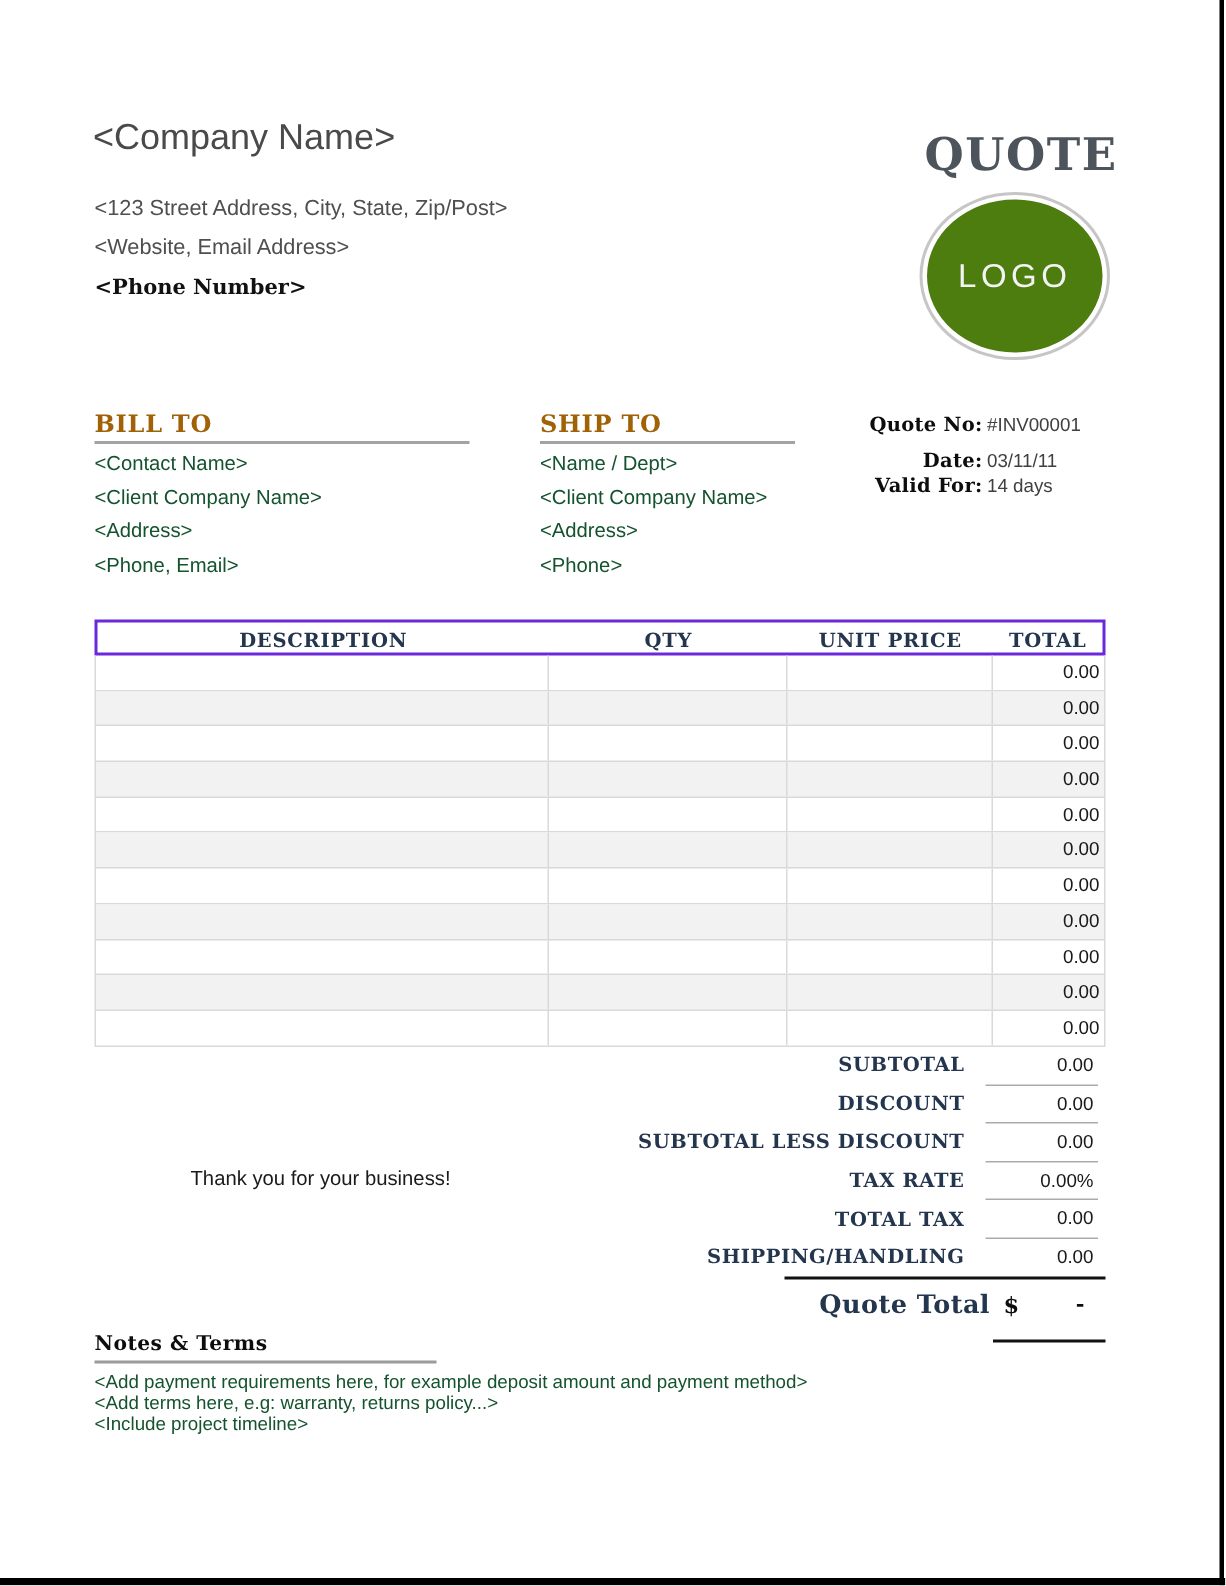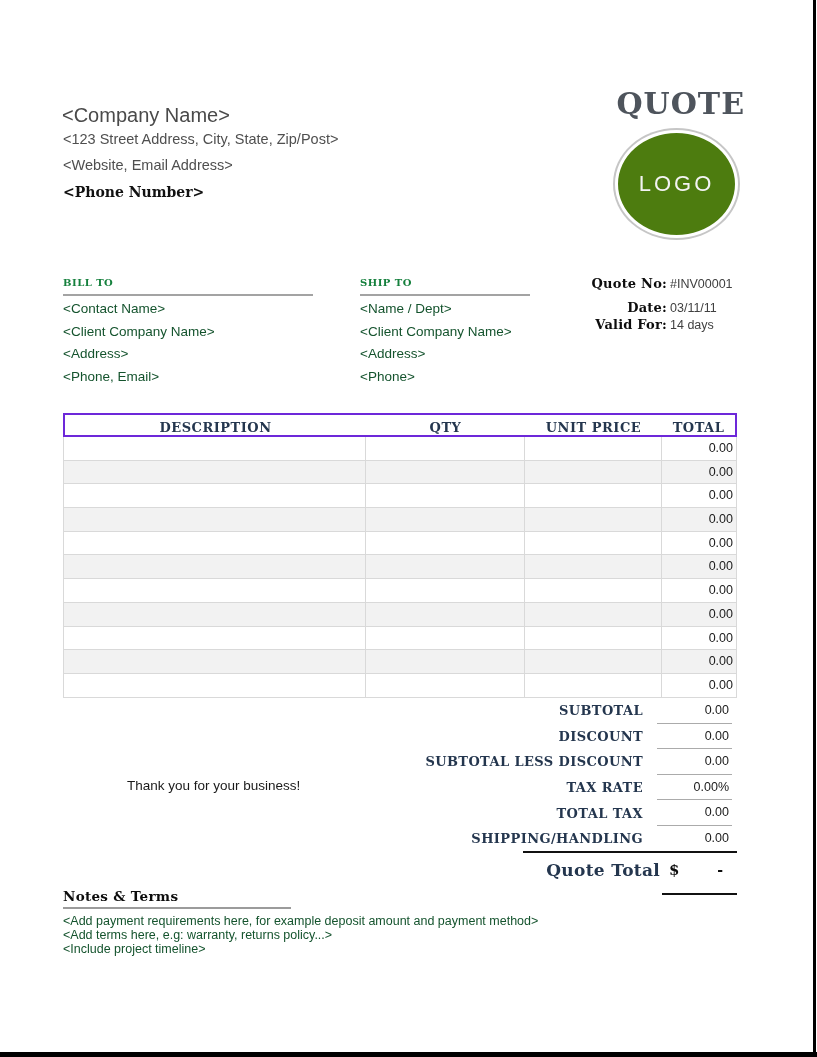--- a/index.html
+++ b/index.html
@@ -3,46 +3,46 @@
 <meta charset="utf-8">
 <style>
   html,body{margin:0;padding:0;background:#fff;}
   .page{position:relative;width:817px;height:1057px;background:#ffffff;overflow:hidden;
         font-family:"Liberation Sans",sans-serif;color:#222;}
   
   .edge-right{position:absolute;top:0;right:1px;width:3px;height:100%;background:#000;}
   .edge-bottom{position:absolute;left:0;bottom:0;width:100%;height:5px;background:#000;}
 
   
-  .company-name{position:absolute;left:62px;top:104px;font-size:20px;color:#4a4a4a;}
+  .company-name{position:absolute;left:62px;top:78px;font-size:24px;color:#4a4a4a;}
   .company-line{position:absolute;left:63px;font-size:14.5px;color:#4f4f4f;}
   .company-address{top:131px;}
   .company-website{top:157px;}
   .company-phone{top:184px;font-family:"DejaVu Serif",serif;color:#111;font-weight:600;font-size:14px;}
 
   .quote-title{position:absolute;left:540px;top:86px;width:205px;text-align:right;
     font-family:"DejaVu Serif",serif;font-weight:bold;font-size:30px;letter-spacing:1px;color:#4e545c;}
   .logo{position:absolute;left:615px;top:130px;width:117px;height:102px;border-radius:50%;
     background:#4d7c0f;border:3px solid #fff;box-shadow:0 0 0 2px #c6c6c6;
     display:flex;align-items:center;justify-content:center;}
   .logo span{color:#f3f3f3;font-size:22px;letter-spacing:3px;}
 
   
   .addr-block{position:absolute;top:274px;}
   .bill-block{left:63px;width:250px;}
   .ship-block{left:360px;width:170px;}
-  .addr-heading{font-family:"DejaVu Serif",serif;font-weight:bold;font-size:10px;
-    letter-spacing:.5px;color:#15803d;line-height:17px;}
+  .addr-heading{font-family:"DejaVu Serif",serif;font-weight:bold;font-size:16px;
+    letter-spacing:.5px;color:#a16207;line-height:17px;}
   .addr-underline{height:2px;background:#a3a3a3;margin-top:3px;}
   .addr-lines{margin-top:6px;}
   .ph-line{font-size:13.5px;color:#14532d;line-height:14px;margin-bottom:8.7px;white-space:nowrap;}
 
   
   .meta-block{position:absolute;left:545px;top:276px;width:230px;}
-  .meta-row{position:absolute;left:12px;display:flex;align-items:baseline;}
+  .meta-row{position:absolute;left:0;display:flex;align-items:baseline;}
   .meta-row:nth-of-type(1){top:0;}
   .meta-row:nth-of-type(2){top:24px;}
   .meta-row:nth-of-type(3){top:41px;}
   .meta-label{width:110px;text-align:right;font-family:"DejaVu Serif",serif;font-weight:bold;
     font-size:13px;color:#0d0d0d;letter-spacing:.2px;}
   .meta-value{margin-left:3px;font-size:12.5px;color:#404040;}
 
   
   .tbl-header{position:absolute;left:63px;top:413px;width:674px;height:24px;box-sizing:border-box;
     border:2px solid #6d28d9;display:flex;align-items:flex-end;background:#fff;}

